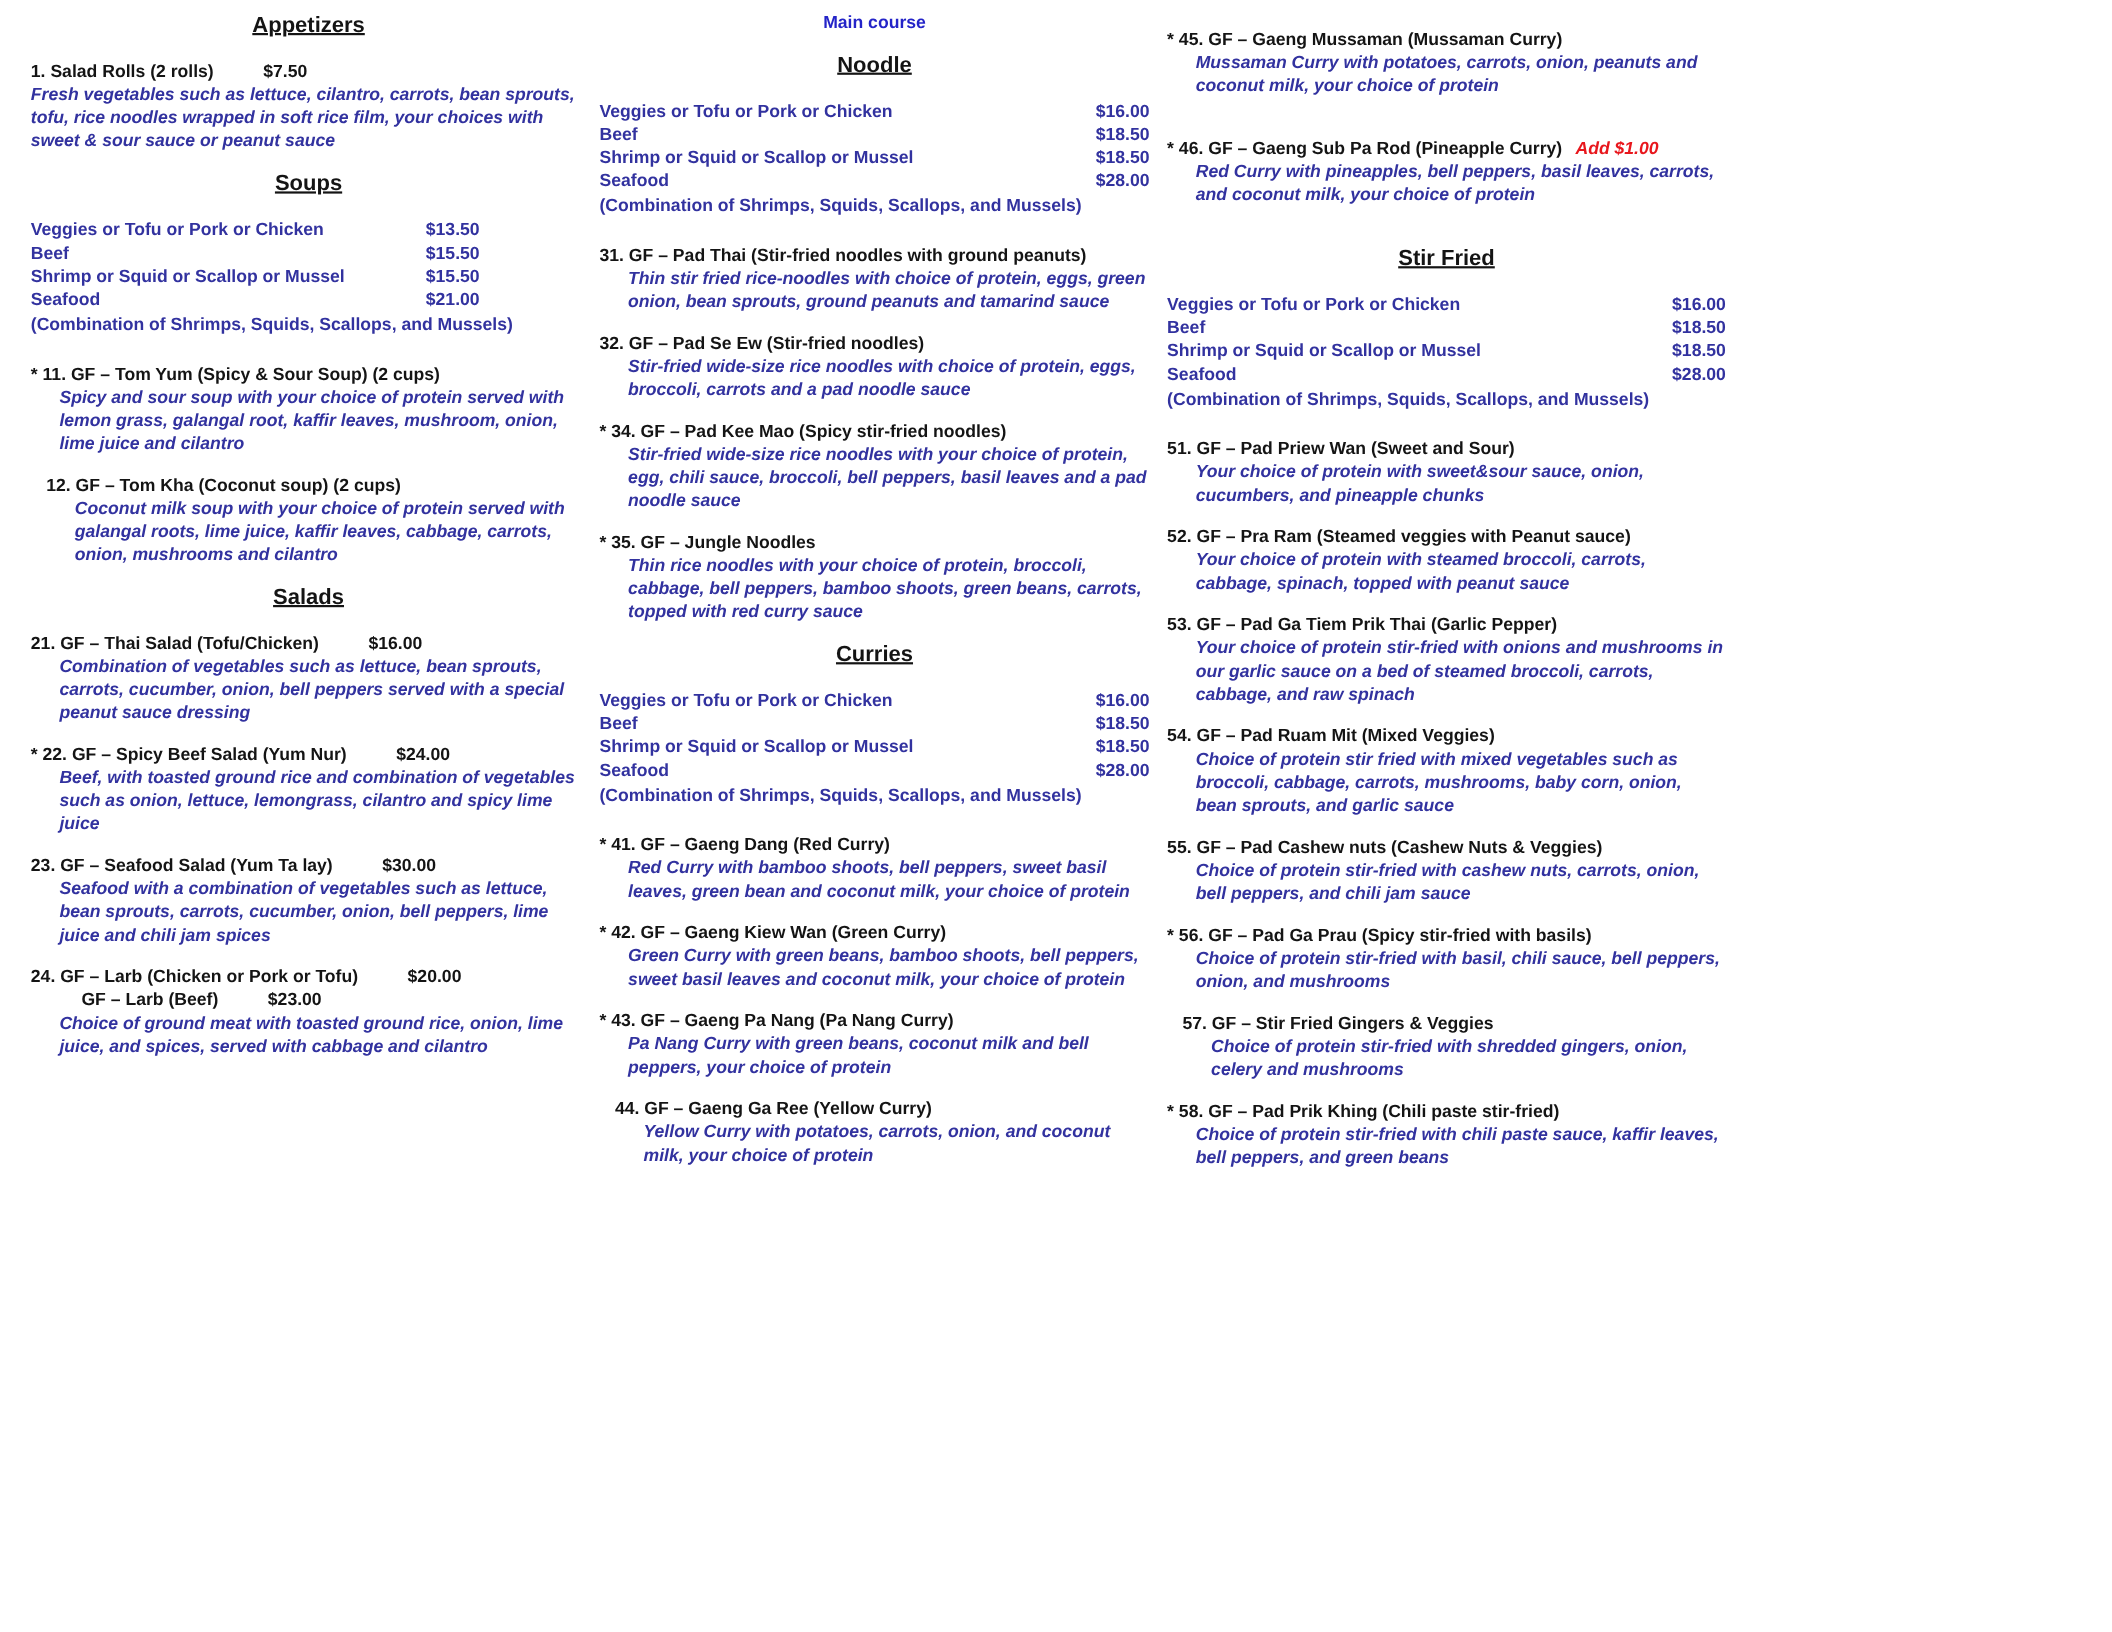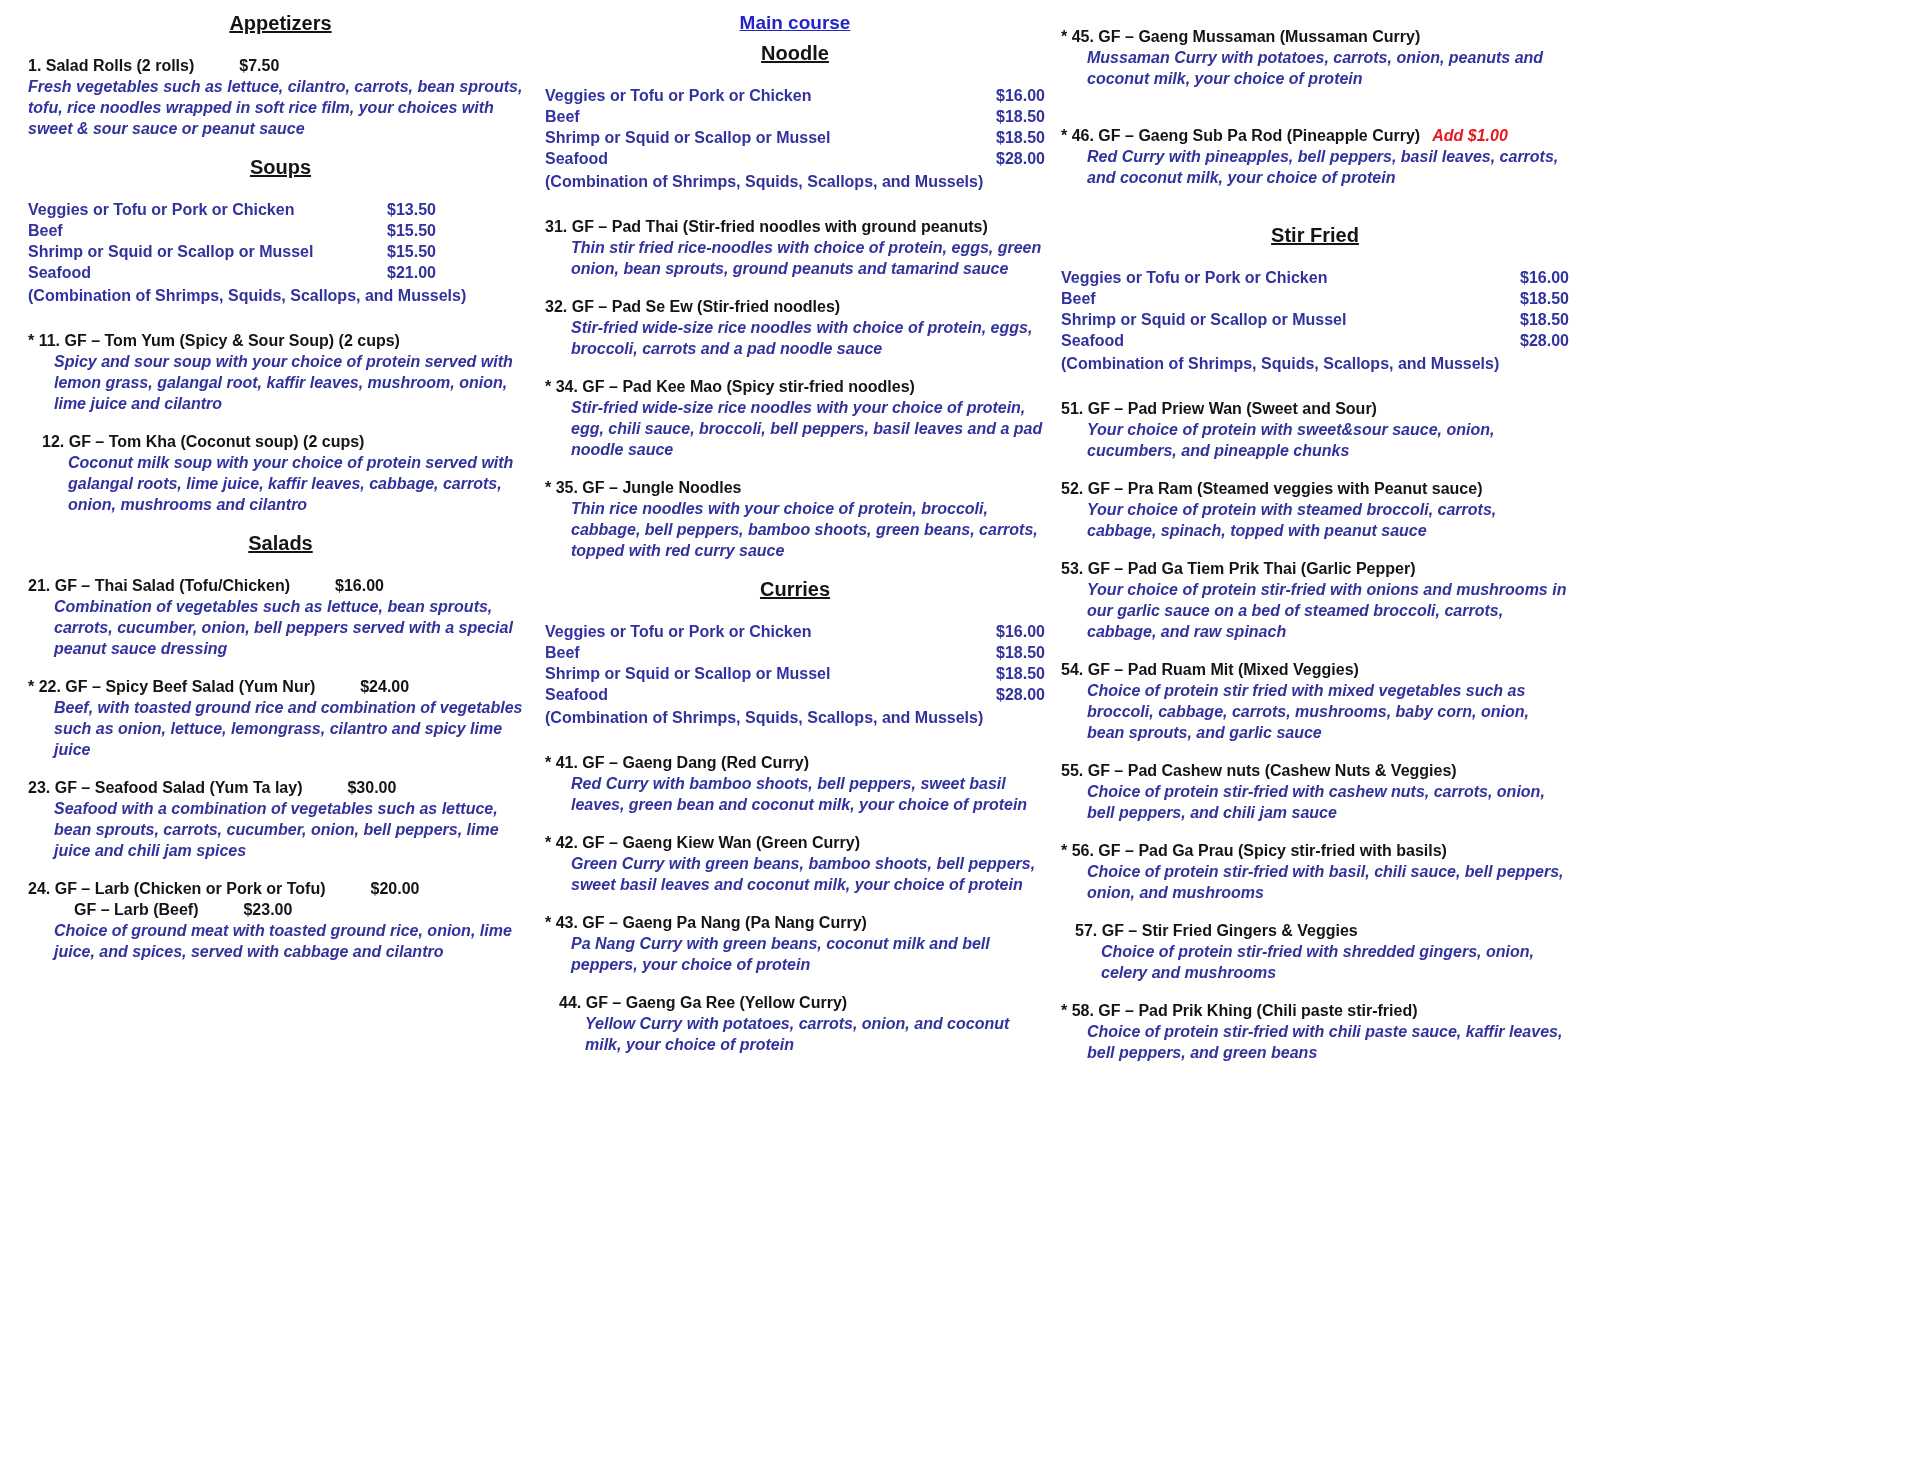--- a/index.html
+++ b/index.html
@@ -17,25 +17,24 @@
     font-weight: 700;
     color: var(--black);
   }
   .menu { display: flex; padding: 12px 16px 0 28px; }
   .col { flex: 0 0 auto; }
   .col-0 { width: 505px; margin-right: 12px; }
   .col-1 { width: 500px; margin-right: 16px; }
   .col-2 { width: 508px; padding-top: 14px; }
 
   .page-header {
-    font-size: 19px;
+    font-size: 16px;
     color: var(--header-blue);
     text-align: center;
-    text-decoration: underline;
-    margin-bottom: 8px;
+    margin-bottom: 18px;
   }
   .section-title {
     font-size: 20px;
     color: var(--black);
     text-align: center;
     text-decoration: underline;
     margin-bottom: 20px;
   }
   section.section { margin-top: 0; }
   [data-section="soups"] { margin-top: 86px; }

